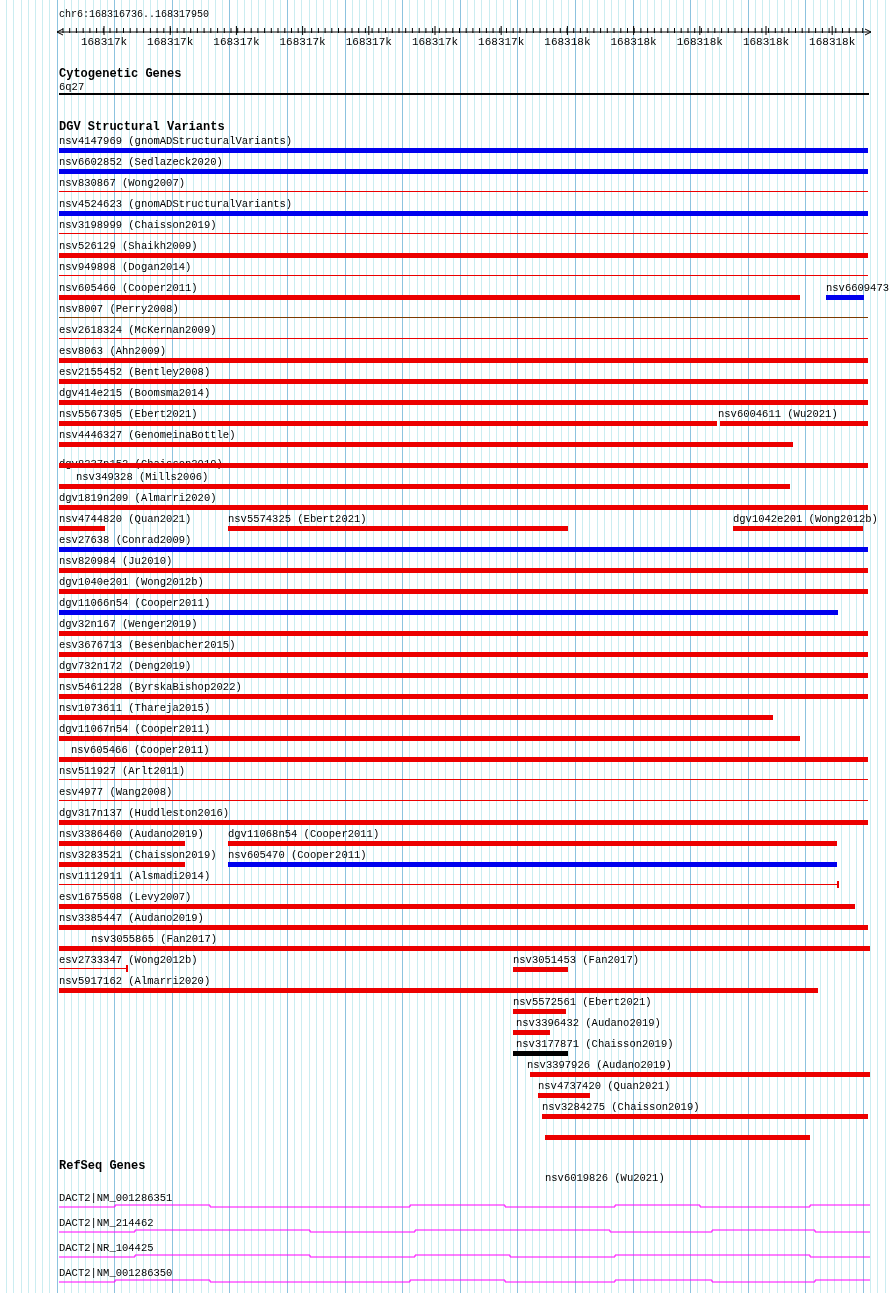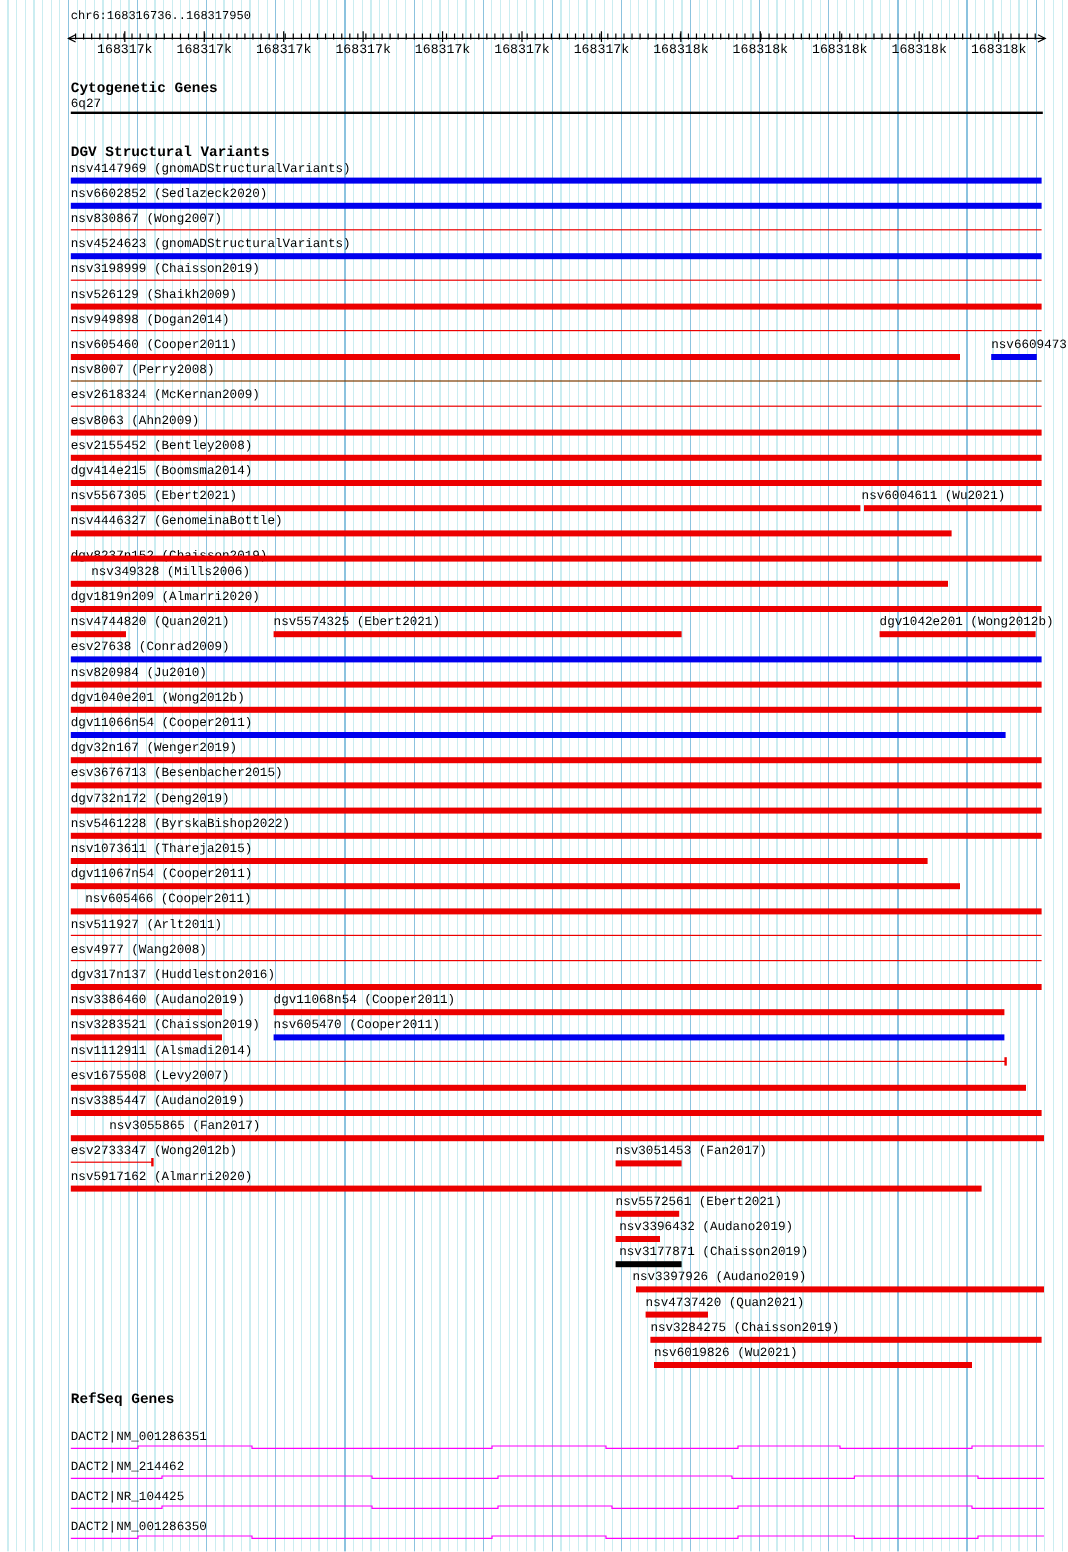--- a/index.html
+++ b/index.html
@@ -289,21 +289,21 @@
       <span class="lbl" style="left: 516px; top: 1017px;">nsv3396432 (Audano2019)</span>
       <div class="bar thick" style="left: 513px; width: 37px; top: 1030px; background: rgb(236, 0, 0);"></div>
       <span class="lbl" style="left: 516px; top: 1038px;">nsv3177871 (Chaisson2019)</span>
       <div class="bar thick" style="left: 513px; width: 55px; top: 1051px; background: rgb(0, 0, 0);"></div>
       <span class="lbl" style="left: 527px; top: 1059px;">nsv3397926 (Audano2019)</span>
       <div class="bar thick" style="left: 530px; width: 340px; top: 1072px; background: rgb(236, 0, 0);"></div>
       <span class="lbl" style="left: 538px; top: 1080px;">nsv4737420 (Quan2021)</span>
       <div class="bar thick" style="left: 538px; width: 52px; top: 1093px; background: rgb(236, 0, 0);"></div>
       <span class="lbl" style="left: 542px; top: 1101px;">nsv3284275 (Chaisson2019)</span>
       <div class="bar thick" style="left: 542px; width: 326px; top: 1114px; background: rgb(236, 0, 0);"></div>
-      <span class="lbl" style="left: 545px; top: 1122px;">nsv6019826 (Wu2021)</span>
+      <span class="lbl" style="left: 545px; top: 1172px;">nsv6019826 (Wu2021)</span>
       <div class="bar thick" style="left: 545px; width: 265px; top: 1135px; background: rgb(236, 0, 0);"></div>
     </div>
 
   <div class="lbl heading" style="left:59px;top:1160px">RefSeq Genes</div>
   <div id="refseq-labels">
       <span class="lbl" style="left: 59px; top: 1192px;">DACT2|NM_001286351</span>
       <span class="lbl" style="left: 59px; top: 1217px;">DACT2|NM_214462</span>
       <span class="lbl" style="left: 59px; top: 1242px;">DACT2|NR_104425</span>
       <span class="lbl" style="left: 59px; top: 1267px;">DACT2|NM_001286350</span>
     </div>

